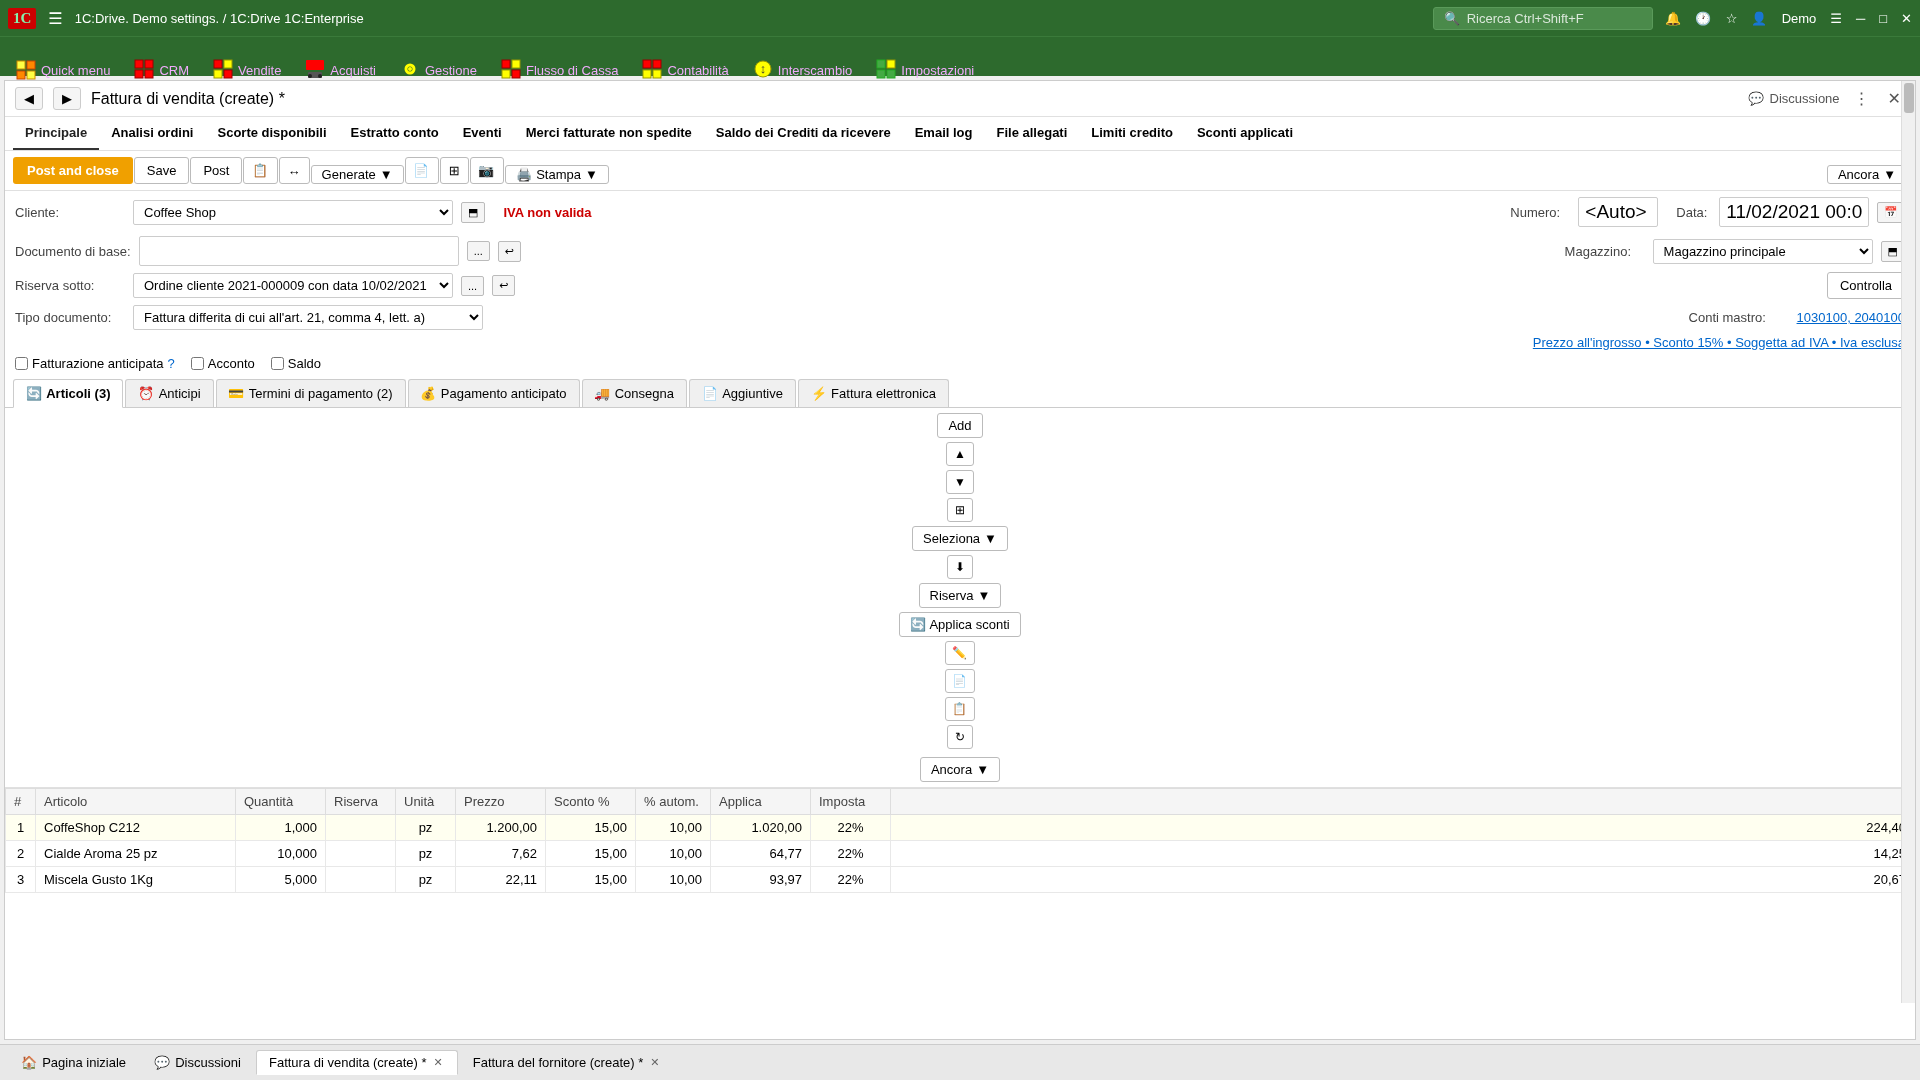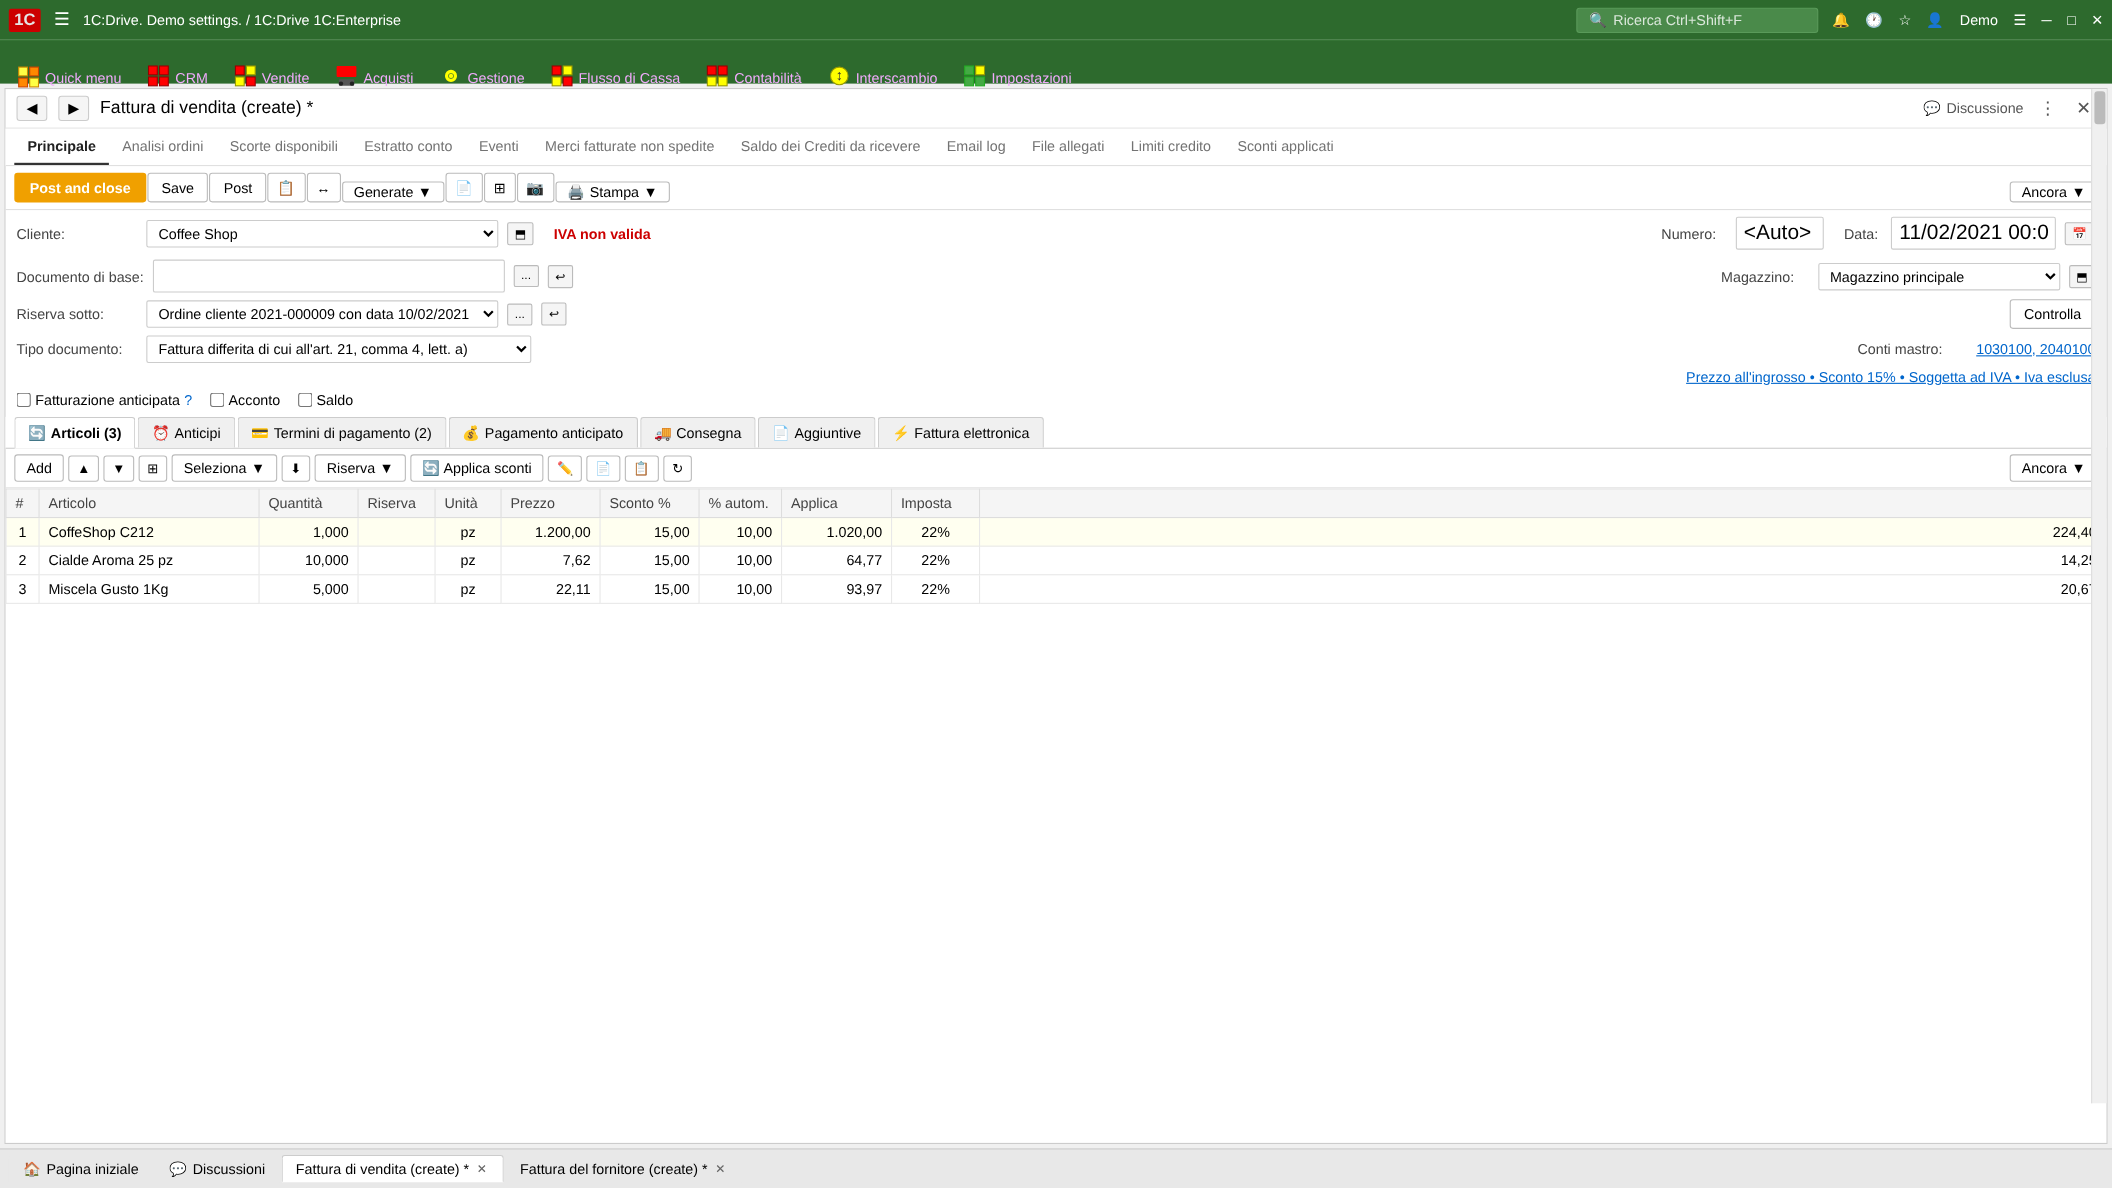--- a/index.html
+++ b/index.html
@@ -56,22 +56,22 @@
     .doc-discussion { display: flex; align-items: center; gap: 5px; color: #555; cursor: pointer; }
     .doc-more { cursor: pointer; color: #555; font-size: 16px; padding: 0 4px; }
     .doc-close { cursor: pointer; color: #555; font-size: 16px; padding: 0 4px; }
 
     
     .tabs-bar {
       display: flex; align-items: center; border-bottom: 1px solid #e0e0e0;
       padding: 0 8px; background: white; flex-wrap: wrap;
     }
     .tab-item {
-      padding: 8px 12px; cursor: pointer; color: #737373; font-size: 13px;
-      border-bottom: 2px solid transparent; white-space: nowrap;
+      padding: 8px 12px; cursor: pointer; color: #000000; font-size: 13px;
+      border-bottom: 2px solid transparent; white-space: nowrap; font-weight: bold;
     }
     .tab-item.active {
       color: #222; border-bottom: 2px solid #333; font-weight: bold;
     }
 
     
     .toolbar {
       display: flex; align-items: flex-end; padding: 6px 8px; gap: 1px;
       border-bottom: 1px solid #e0e0e0;
     }
@@ -130,20 +130,21 @@
     }
     .section-tab.active {
       background: white; border-bottom: 1px solid white; font-weight: bold;
       margin-bottom: -1px; z-index: 1; position: relative;
     }
 
     
     .sub-toolbar {
       display: flex; align-items: center; padding: 5px 8px; gap: 4px;
       border-bottom: 1px solid #e0e0e0;
+      flex-direction: column;
     }
     .sub-btn {
       background: white; border: 1px solid #bbb; padding: 4px 10px;
       border-radius: 3px; cursor: pointer; font-size: 13px;
     }
     .sub-btn-icon {
       background: white; border: 1px solid #bbb; padding: 4px 7px;
       border-radius: 3px; cursor: pointer; font-size: 12px;
     }
 
@@ -189,21 +190,21 @@
     .col-prezzo { width: 90px; }
     .col-sconto { width: 90px; }
     .col-autom { width: 75px; }
     .col-importo { width: 100px; }
     .col-imposta { width: 80px; }
   </style>
 </head>
 <body>
 
 <div class="top-bar">
-  <span style="font-weight:bold;font-size:15px;color:#e5e5e5;background:#c00;padding:2px 5px;border-radius:2px;">1С</span>
+  <span style="font-weight:bold;font-size:15px;color:#86efac;background:#c00;padding:2px 5px;border-radius:2px;font-family:Liberation Serif, serif;">1С</span>
   <span style="font-size:16px;cursor:pointer;">☰</span>
   <span style="flex:1;">1C:Drive. Demo settings. / 1C:Drive 1C:Enterprise</span>
   <div class="top-bar-search">
     <span>🔍</span>
     <input type="text" placeholder="Ricerca Ctrl+Shift+F" style="">
   </div>
   <div class="top-bar-icons">
     <span style="cursor:pointer;">🔔</span>
     <span style="cursor:pointer;">🕐</span>
     <span style="cursor:pointer;">☆</span>

